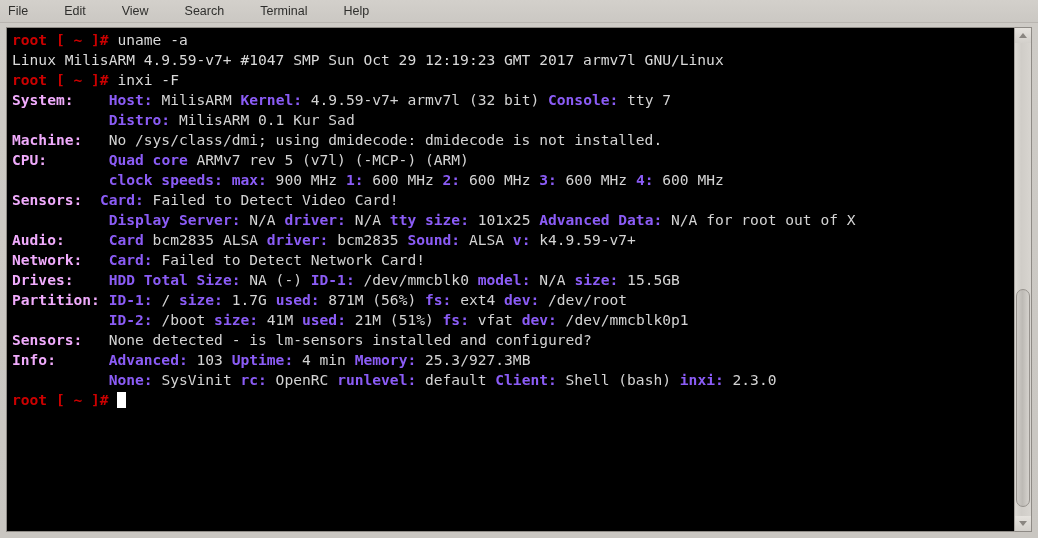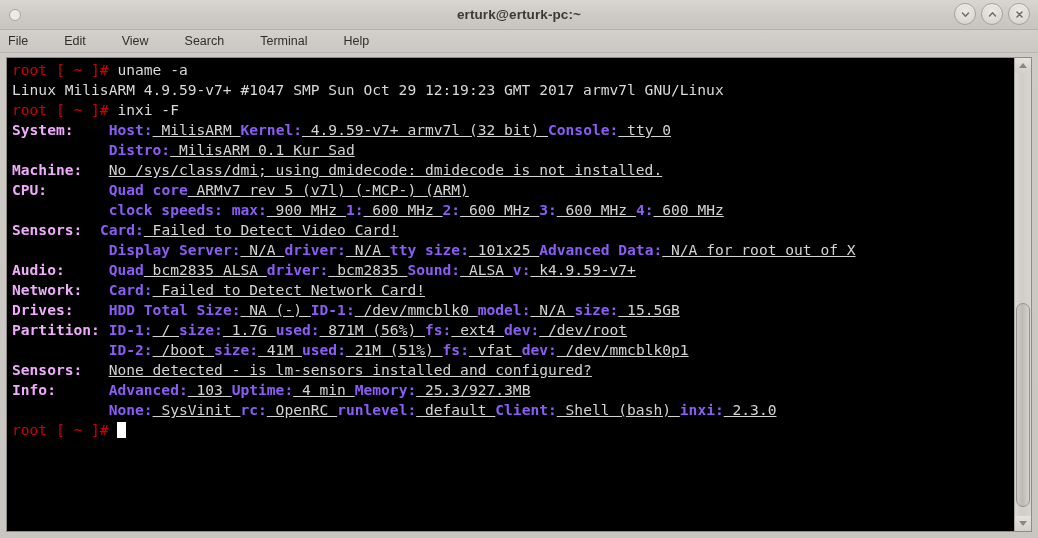--- a/index.html
+++ b/index.html
@@ -126,25 +126,25 @@
   pre#term-text {
     margin: 0;
     font-family: "DejaVu Sans Mono", "Liberation Mono", monospace;
     font-size: 14.6px;
     line-height: 20px;
     color: #d8d8d8;
     white-space: pre;
     letter-spacing: 0px;
   }
   
-  .c-red     { color: #cc0000; font-weight: normal; }
+  .c-red     { color: #cc0000; font-weight: bold; }
   .c-white   { color: #d9d9d9; }
   .c-cyan    { color: #f0abfc; font-weight: bold; }  
   .c-blue    { color: #8b5cf6; font-weight: bold; }  
-  .c-val     { color: #d3d3d3; text-decoration: underline; }
+  .c-val     { color: #d3d3d3; }
   .cursor {
     display: inline-block;
     width: 9px;
     height: 16px;
     background: #ffffff;
     vertical-align: -3px;
   }
 
   
   #scrollbar {
@@ -188,65 +188,44 @@
     border-right: 4px solid transparent;
   }
   .tri-up   { border-bottom: 5px solid #8a8681; }
   .tri-down { border-top: 5px solid #8a8681; }
 </style>
 </head>
 <body>
 
 <div id="window">
 
-  <div id="titlebar">
-    <div id="win-icon"></div>
-    <div id="title-text">erturk@erturk-pc:~</div>
-    <div id="win-controls">
-      <div class="wbtn">
-        <svg width="11" height="11" viewBox="0 0 11 11">
-          <path d="M2.5 4 L5.5 7.2 L8.5 4" fill="none" stroke="#6e6a66" stroke-width="1.4" stroke-linecap="round" stroke-linejoin="round"></path>
-        </svg>
-      </div>
-      <div class="wbtn">
-        <svg width="11" height="11" viewBox="0 0 11 11">
-          <path d="M2.5 7 L5.5 3.8 L8.5 7" fill="none" stroke="#6e6a66" stroke-width="1.4" stroke-linecap="round" stroke-linejoin="round"></path>
-        </svg>
-      </div>
-      <div class="wbtn">
-        <svg width="11" height="11" viewBox="0 0 11 11">
-          <path d="M3 3 L8 8 M8 3 L3 8" fill="none" stroke="#6e6a66" stroke-width="1.5" stroke-linecap="round"></path>
-        </svg>
-      </div>
-    </div>
-  </div>
 
   <div id="menubar">
     <div class="menu-item">File</div>
     <div class="menu-item">Edit</div>
     <div class="menu-item">View</div>
     <div class="menu-item">Search</div>
     <div class="menu-item">Terminal</div>
     <div class="menu-item">Help</div>
   </div>
 
   <div id="term-wrap">
     <div id="term-frame">
       <div id="screen">
         <pre id="term-text"><span class="c-red">root [ ~ ]# </span><span class="c-white">uname -a</span>
 <span class="c-white">Linux MilisARM 4.9.59-v7+ #1047 SMP Sun Oct 29 12:19:23 GMT 2017 armv7l GNU/Linux</span>
 <span class="c-red">root [ ~ ]# </span><span class="c-white">inxi -F</span>
-<span class="c-cyan">System:</span>    <span class="c-blue">Host:</span><span class="c-val"> MilisARM </span><span class="c-blue">Kernel:</span><span class="c-val"> 4.9.59-v7+ armv7l (32 bit) </span><span class="c-blue">Console:</span><span class="c-val"> tty 0</span>
+<span class="c-cyan">System:</span>    <span class="c-blue">Host:</span><span class="c-val"> MilisARM </span><span class="c-blue">Kernel:</span><span class="c-val"> 4.9.59-v7+ armv7l (32 bit) </span><span class="c-blue">Console:</span><span class="c-val"> tty 7</span>
            <span class="c-blue">Distro:</span><span class="c-val"> MilisARM 0.1 Kur Sad</span>
 <span class="c-cyan">Machine:</span>   <span class="c-val">No /sys/class/dmi; using dmidecode: dmidecode is not installed.</span>
 <span class="c-cyan">CPU:</span>       <span class="c-blue">Quad core</span><span class="c-val"> ARMv7 rev 5 (v7l) (-MCP-) (ARM)</span>
            <span class="c-blue">clock speeds:</span><span class="c-blue"> max:</span><span class="c-val"> 900 MHz </span><span class="c-blue">1:</span><span class="c-val"> 600 MHz </span><span class="c-blue">2:</span><span class="c-val"> 600 MHz </span><span class="c-blue">3:</span><span class="c-val"> 600 MHz </span><span class="c-blue">4:</span><span class="c-val"> 600 MHz</span>
 <span class="c-cyan">Sensors:</span>  <span class="c-blue">Card:</span><span class="c-val"> Failed to Detect Video Card!</span>
            <span class="c-blue">Display Server:</span><span class="c-val"> N/A </span><span class="c-blue">driver:</span><span class="c-val"> N/A </span><span class="c-blue">tty size:</span><span class="c-val"> 101x25 </span><span class="c-blue">Advanced Data:</span><span class="c-val"> N/A for root out of X</span>
-<span class="c-cyan">Audio:</span>     <span class="c-blue">Quad</span><span class="c-val"> bcm2835 ALSA </span><span class="c-blue">driver:</span><span class="c-val"> bcm2835 </span><span class="c-blue">Sound:</span><span class="c-val"> ALSA </span><span class="c-blue">v:</span><span class="c-val"> k4.9.59-v7+</span>
+<span class="c-cyan">Audio:</span>     <span class="c-blue">Card</span><span class="c-val"> bcm2835 ALSA </span><span class="c-blue">driver:</span><span class="c-val"> bcm2835 </span><span class="c-blue">Sound:</span><span class="c-val"> ALSA </span><span class="c-blue">v:</span><span class="c-val"> k4.9.59-v7+</span>
 <span class="c-cyan">Network:</span>   <span class="c-blue">Card:</span><span class="c-val"> Failed to Detect Network Card!</span>
 <span class="c-cyan">Drives:</span>    <span class="c-blue">HDD Total Size:</span><span class="c-val"> NA (-) </span><span class="c-blue">ID-1:</span><span class="c-val"> /dev/mmcblk0 </span><span class="c-blue">model:</span><span class="c-val"> N/A </span><span class="c-blue">size:</span><span class="c-val"> 15.5GB</span>
 <span class="c-cyan">Partition:</span> <span class="c-blue">ID-1:</span><span class="c-val"> / </span><span class="c-blue">size:</span><span class="c-val"> 1.7G </span><span class="c-blue">used:</span><span class="c-val"> 871M (56%) </span><span class="c-blue">fs:</span><span class="c-val"> ext4 </span><span class="c-blue">dev:</span><span class="c-val"> /dev/root</span>
            <span class="c-blue">ID-2:</span><span class="c-val"> /boot </span><span class="c-blue">size:</span><span class="c-val"> 41M </span><span class="c-blue">used:</span><span class="c-val"> 21M (51%) </span><span class="c-blue">fs:</span><span class="c-val"> vfat </span><span class="c-blue">dev:</span><span class="c-val"> /dev/mmcblk0p1</span>
 <span class="c-cyan">Sensors:</span>   <span class="c-val">None detected - is lm-sensors installed and configured?</span>
 <span class="c-cyan">Info:</span>      <span class="c-blue">Advanced:</span><span class="c-val"> 103 </span><span class="c-blue">Uptime:</span><span class="c-val"> 4 min </span><span class="c-blue">Memory:</span><span class="c-val"> 25.3/927.3MB</span>
            <span class="c-blue">None:</span><span class="c-val"> SysVinit </span><span class="c-blue">rc:</span><span class="c-val"> OpenRC </span><span class="c-blue">runlevel:</span><span class="c-val"> default </span><span class="c-blue">Client:</span><span class="c-val"> Shell (bash) </span><span class="c-blue">inxi:</span><span class="c-val"> 2.3.0</span>
 <span class="c-red">root [ ~ ]# </span><span class="cursor"></span></pre>
       </div>
     </div>

